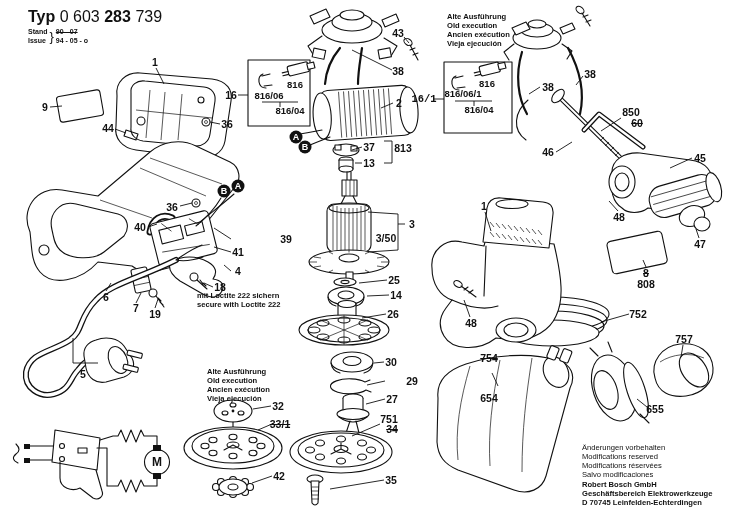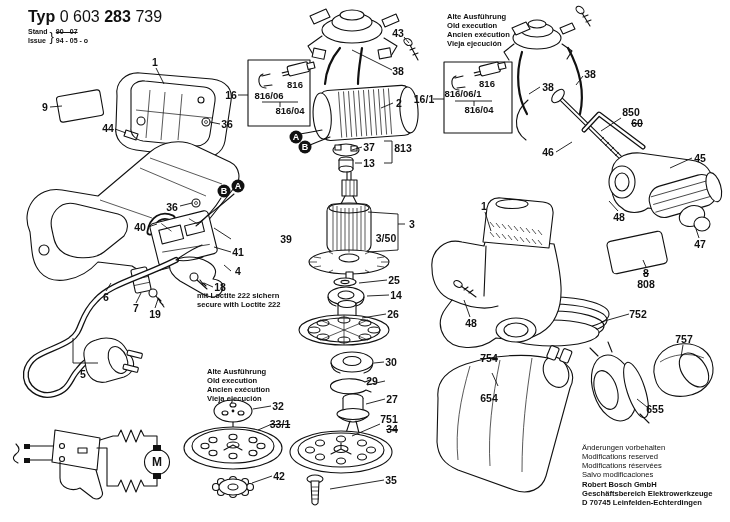--- a/index.html
+++ b/index.html
@@ -475,29 +475,29 @@
       <div class="plabel" style="left: 399px; top: 103px;">2</div>
       <div class="plabel" style="left: 369px; top: 147px;">37</div>
       <div class="plabel" style="left: 403px; top: 148px;">813</div>
       <div class="plabel" style="left: 369px; top: 163px;">13</div>
       <div class="plabel" style="left: 412px; top: 224px;">3</div>
       <div class="plabel" style="left: 386px; top: 238px;">3/50</div>
       <div class="plabel" style="left: 394px; top: 280px;">25</div>
       <div class="plabel" style="left: 396px; top: 295px;">14</div>
       <div class="plabel" style="left: 393px; top: 314px;">26</div>
       <div class="plabel" style="left: 391px; top: 362px;">30</div>
-      <div class="plabel" style="left: 372px; top: 381px;">29</div>
+      <div class="plabel" style="left: 412px; top: 381px;">29</div>
       <div class="plabel" style="left: 392px; top: 399px;">27</div>
       <div class="plabel" style="left: 389px; top: 419px;">751</div>
       <div class="plabel struck" style="left: 392px; top: 429px;">34</div>
       <div class="plabel" style="left: 278px; top: 406px;">32</div>
       <div class="plabel struck" style="left: 280px; top: 424px;">33/1</div>
       <div class="plabel" style="left: 279px; top: 476px;">42</div>
       <div class="plabel" style="left: 391px; top: 480px;">35</div>
-      <div class="plabel" style="left: 424px; top: 99px;">16/1</div>
+      <div class="plabel" style="left: 424px; top: 99px; font-family: Liberation Mono, monospace;">16/1</div>
       <div class="plabel sm" style="left: 463px; top: 93px;">816/06/1</div>
       <div class="plabel sm" style="left: 487px; top: 83px;">816</div>
       <div class="plabel sm" style="left: 479px; top: 109px;">816/04</div>
       <div class="plabel" style="left: 548px; top: 87px;">38</div>
       <div class="plabel" style="left: 590px; top: 74px;">38</div>
       <div class="plabel" style="left: 631px; top: 112px;">850</div>
       <div class="plabel struck" style="left: 637px; top: 123px;">60</div>
       <div class="plabel" style="left: 548px; top: 152px;">46</div>
       <div class="plabel" style="left: 700px; top: 158px;">45</div>
       <div class="plabel" style="left: 619px; top: 217px;">48</div>

